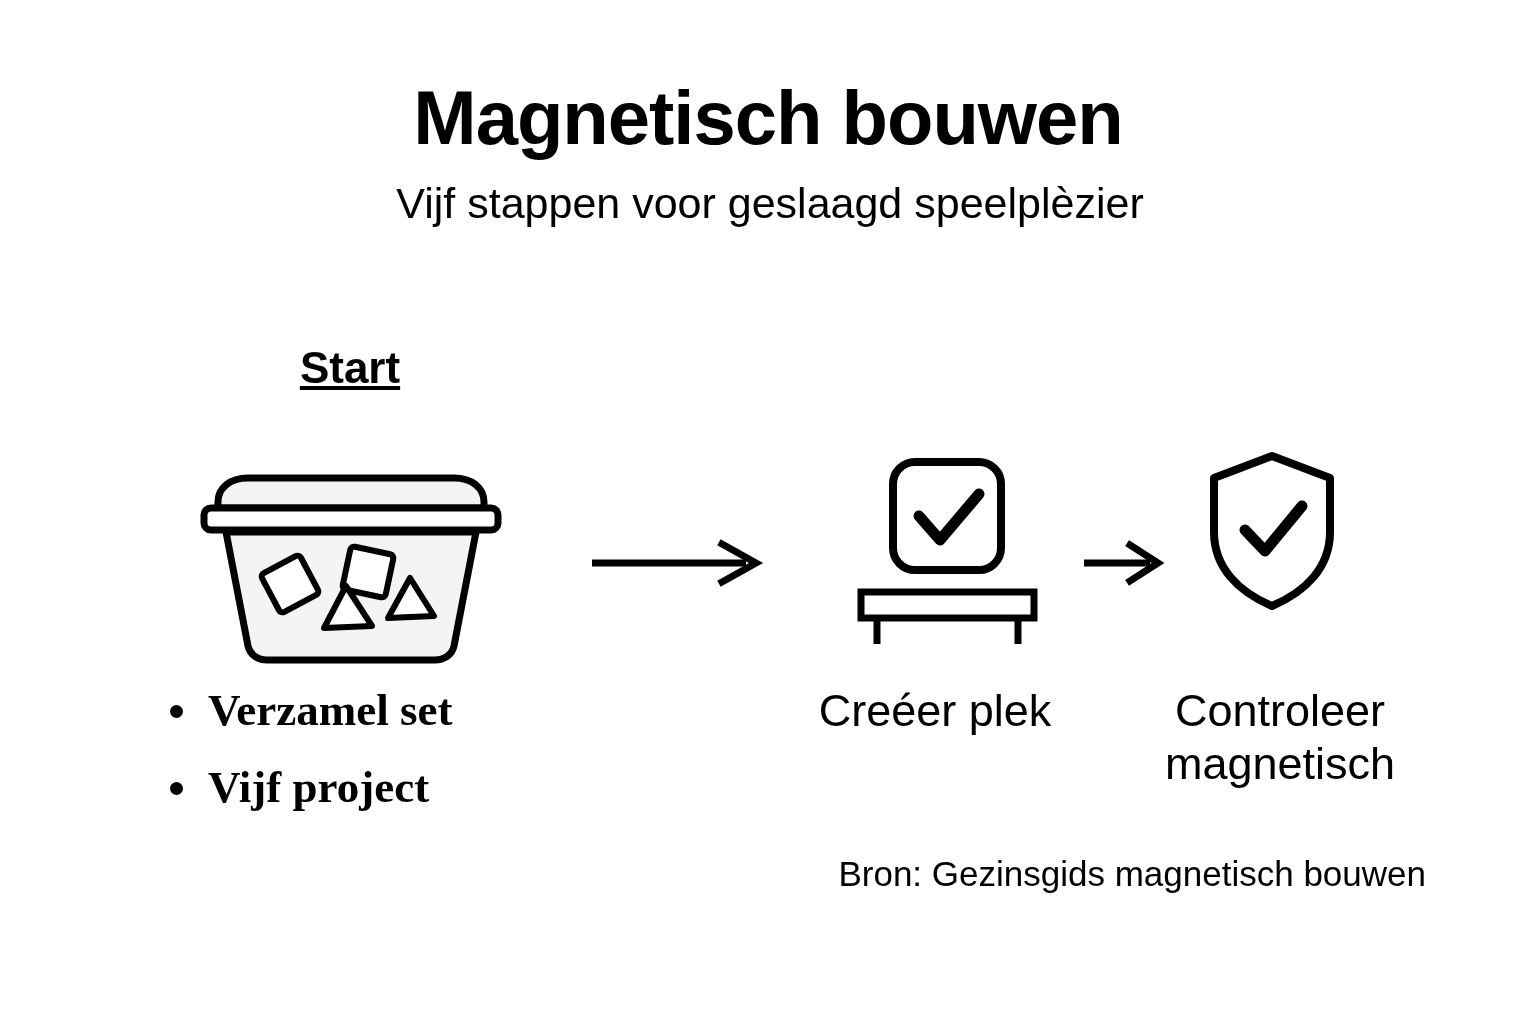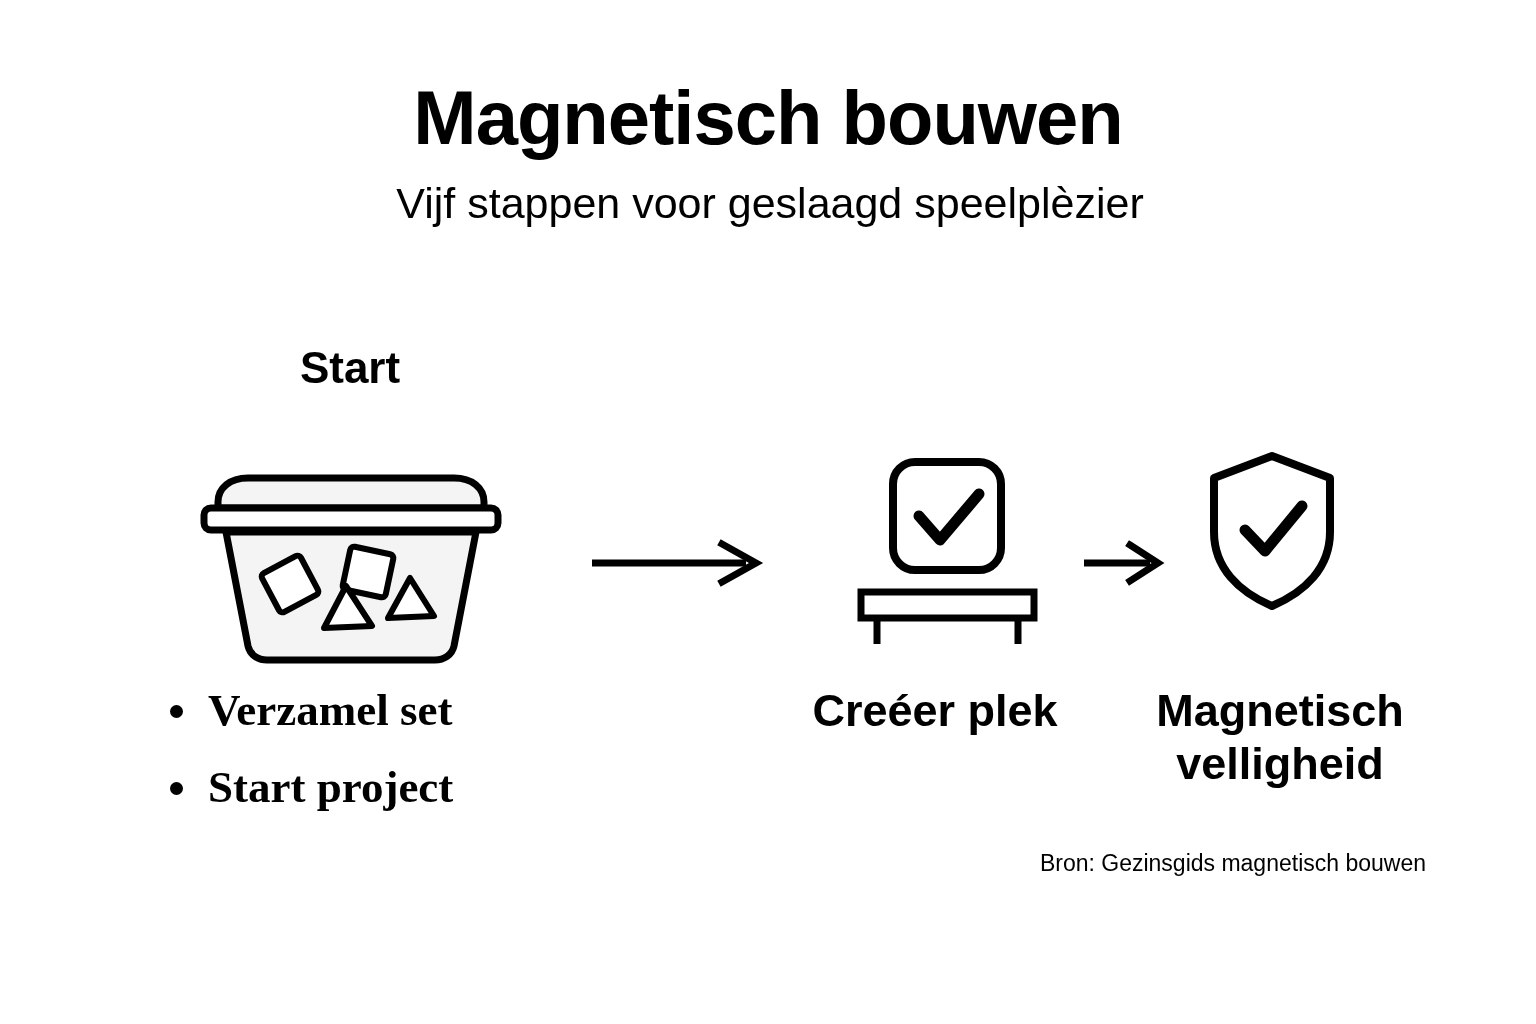--- a/index.html
+++ b/index.html
@@ -45,20 +45,21 @@
     line-height: 1.1;
     margin: 22px 0 0 4px;
   }
 
   
   .col-head {
     position: absolute;
     font-size: 44px;
     font-weight: bold;
     text-align: center;
+    text-decoration: underline;
   }
   .col-head.start { left: 180px; top: 343px; width: 340px; }
   .col-head.bouw  { left: 955px; top: 343px; width: 340px; }
 
   
   .flow {
     position: absolute;
     top: 440px;
     left: 0;
     width: 1536px;
@@ -107,39 +108,38 @@
     height: 13px;
     border-radius: 50%;
     background: #000;
   }
 
   .caption {
     position: absolute;
     font-size: 45px;
     line-height: 1.18;
     text-align: center;
-    font-weight: bold;
   }
   .caption.place-cap {
     left: 770px;
     top: 12px;
     width: 330px;
   }
   .caption.shield-cap {
     left: 1120px;
     top: 12px;
     width: 320px;
   }
 
   
   .source {
     position: absolute;
     right: 110px;
-    bottom: 87px;
-    font-size: 23px;
+    bottom: 70px;
+    font-size: 35px;
     text-align: right;
     white-space: nowrap;
   }
 
   svg { display: block; }
 </style>
 </head>
 <body>
 
 <div class="page">
@@ -207,22 +207,22 @@
           <path d="M67 6 L125 28 L125 82 C125 118 100 142 67 156 C34 142 9 118 9 82 L9 28 Z" fill="#ffffff" stroke="#000" stroke-width="8" stroke-linejoin="round"></path>
           <polyline points="40,80 60,101 97,56" fill="none" stroke="#000" stroke-width="11" stroke-linecap="round" stroke-linejoin="round"></polyline>
         </svg>
       </span>
     </div>
   </div>
 
   <div class="labels">
     <ul class="bullet-list">
       <li>Verzamel set</li>
-      <li>Start project</li>
+      <li>Vijf project</li>
     </ul>
 
     <div class="caption place-cap">Creéer plek</div>
-    <div class="caption shield-cap">Magnetisch velligheid</div>
+    <div class="caption shield-cap">Controleer magnetisch</div>
   </div>
 
   <div class="source">Bron: Gezinsgids magnetisch bouwen</div>
 
 </div>
 
 </body></html>

